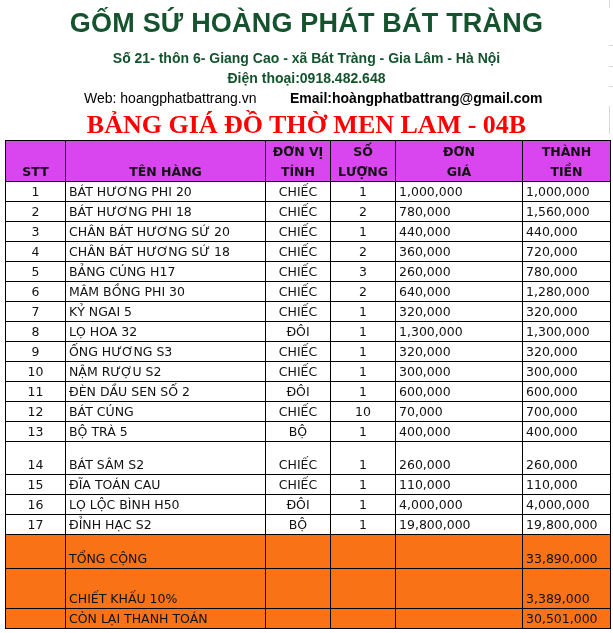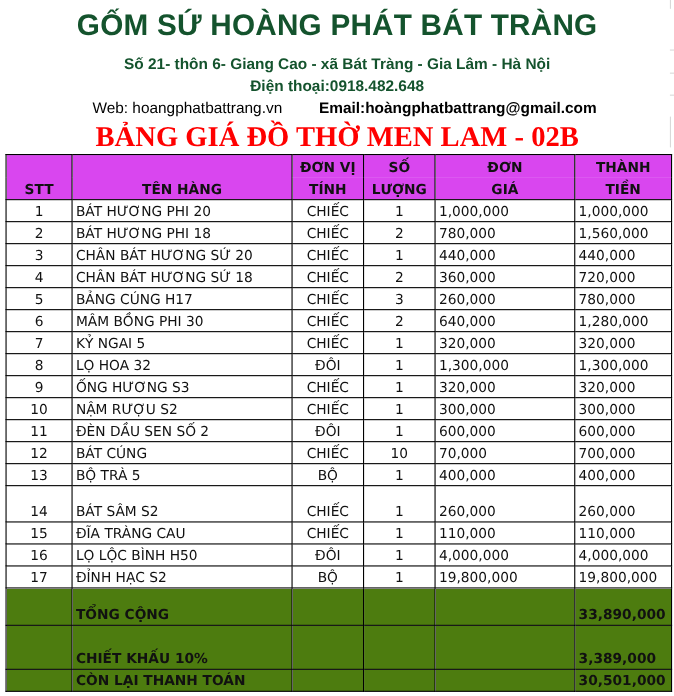--- a/index.html
+++ b/index.html
@@ -12,40 +12,40 @@
   .email { position:absolute; top:90px; left:290px; font-size:14px; font-weight:bold; }
   .title { top:110px; font-family:"Liberation Serif", serif; font-size:26px; font-weight:bold; color:#ff0000; }
   .gridmark { position:absolute; background:#d9d9d9; }
   table { position:absolute; left:5px; top:140px; border-collapse:collapse; font-family:"DejaVu Sans", sans-serif; font-size:12.5px; table-layout:fixed; }
   td, th { border:1px solid #000; padding:0 3px; white-space:nowrap; overflow:hidden; height:19px; line-height:19px; color:#111; }
   thead th { background:#d946ef; font-weight:bold; font-size:12.5px; height:20px; line-height:19px; vertical-align:bottom; text-align:center; }
   td.c { text-align:center; }
   td.r { padding-right:5px; }
   td.l { text-align:left; }
   tr.tall td { height:32px; vertical-align:bottom; line-height:19px; }
-  tfoot td { background:#4d7c0f; font-weight:bold; vertical-align:bottom; }
+  tfoot td { background:#f97316; font-weight:normal; vertical-align:bottom; }
   tfoot tr.t1 td { height:33px; }
   tfoot tr.t2 td { height:39px; }
   tfoot tr.t3 td { height:19px; }
 </style>
 </head>
 <body>
 
 <div class="gridmark" style="left:609px;top:0;width:1px;height:8px;"></div>
 <div class="gridmark" style="left:609px;top:45px;width:4px;height:1px;"></div>
 <div class="gridmark" style="left:609px;top:66px;width:4px;height:1px;"></div>
 <div class="gridmark" style="left:609px;top:86px;width:4px;height:1px;"></div>
 <div class="gridmark" style="left:609px;top:106px;width:1px;height:28px;"></div>
 
 <div class="hdr company">GỐM SỨ HOÀNG PHÁT BÁT TRÀNG</div>
 <div class="hdr addr">Số 21- thôn 6- Giang Cao - xã Bát Tràng - Gia Lâm - Hà Nội</div>
 <div class="hdr phone">Điện thoại:0918.482.648</div>
 <div class="web">Web: hoangphatbattrang.vn</div>
 <div class="email">Email:hoàngphatbattrang@gmail.com</div>
-<div class="hdr title">BẢNG GIÁ ĐỒ THỜ MEN LAM - 02B</div>
+<div class="hdr title">BẢNG GIÁ ĐỒ THỜ MEN LAM - 04B</div>
 
 <table>
   <colgroup>
     <col style="width:60px">
     <col style="width:200px">
     <col style="width:65px">
     <col style="width:65px">
     <col style="width:127px">
     <col style="width:88px">
   </colgroup>
@@ -173,21 +173,21 @@
     <tr class="tall">
         <td class="c">14</td>
         <td class="l">BÁT SÂM S2</td>
         <td class="c">CHIẾC</td>
         <td class="c">1</td>
         <td class="r">260,000</td>
         <td class="r">260,000</td>
       </tr>
     <tr>
         <td class="c">15</td>
-        <td class="l">ĐĨA TRÀNG CAU</td>
+        <td class="l">ĐĨA TOÁN CAU</td>
         <td class="c">CHIẾC</td>
         <td class="c">1</td>
         <td class="r">110,000</td>
         <td class="r">110,000</td>
       </tr>
     <tr>
         <td class="c">16</td>
         <td class="l">LỌ LỘC BÌNH H50</td>
         <td class="c">ĐÔI</td>
         <td class="c">1</td>

